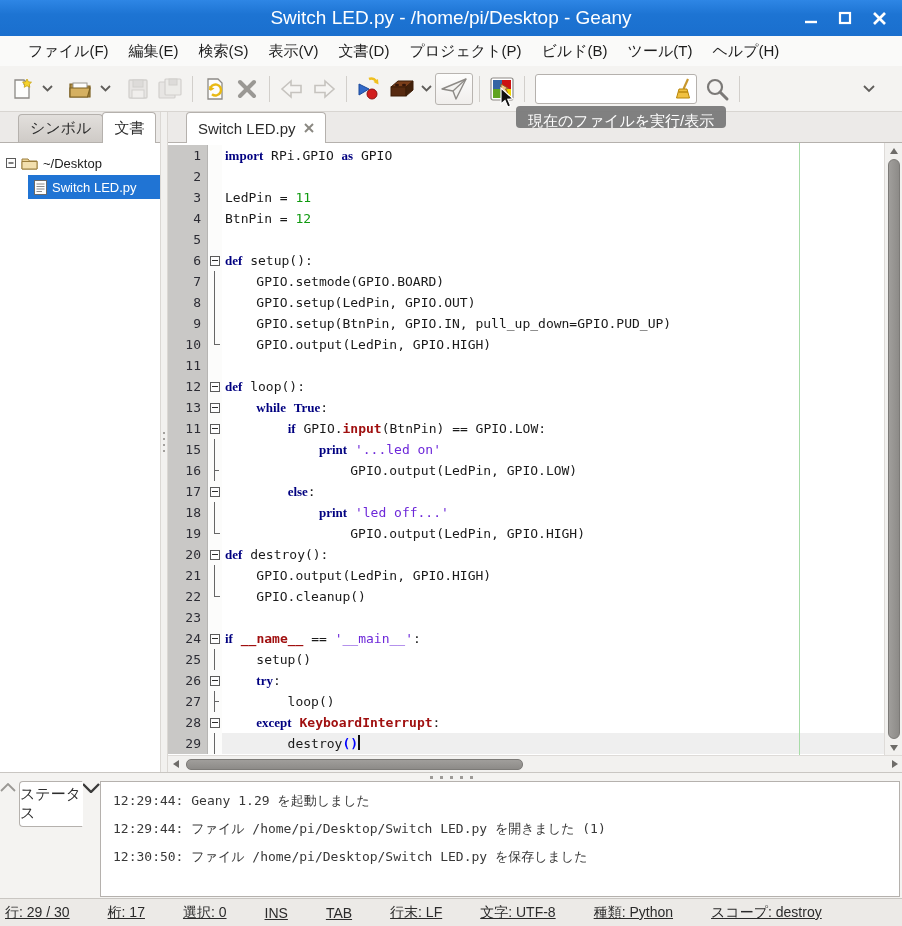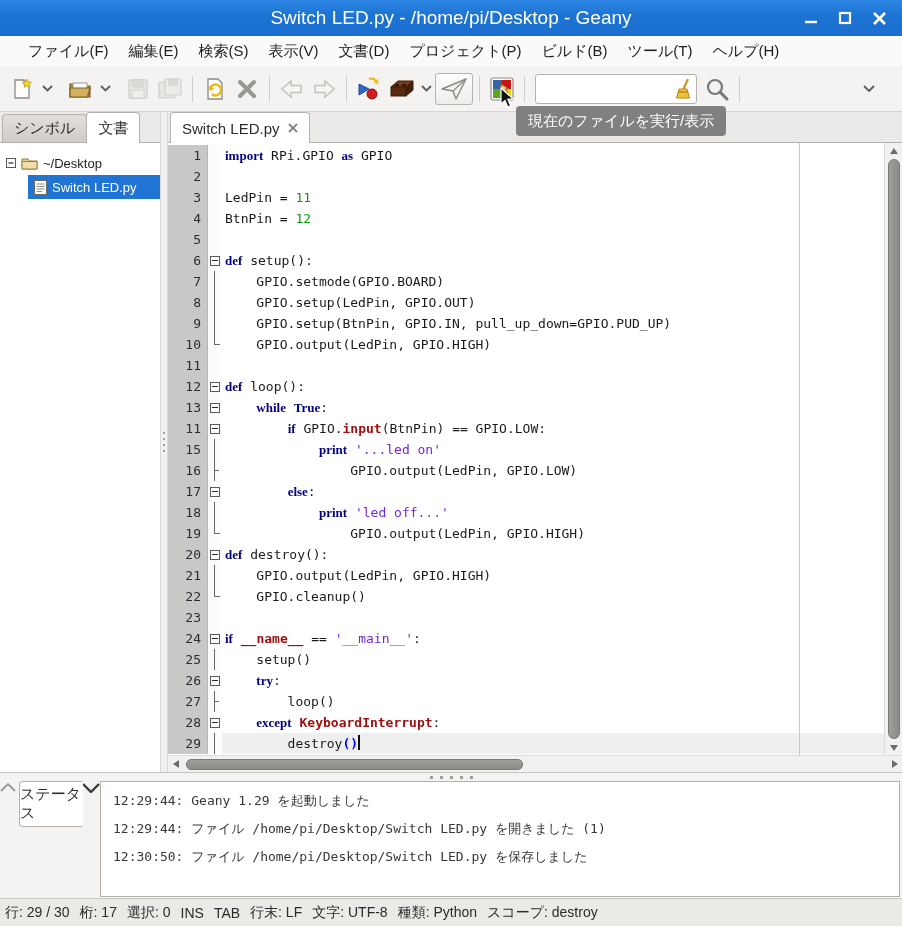--- a/index.html
+++ b/index.html
@@ -32,21 +32,21 @@
   .search-entry{width:160px;height:28px;border:1px solid #b5b1ad;border-radius:3px;background:#fff;
     display:flex;align-items:center;margin:0 4px;flex:none;position:relative;}
   .search-entry input{border:none;outline:none;flex:1;min-width:0;height:22px;font-size:13px;
     font-family:"Liberation Sans",sans-serif;background:transparent;padding-left:6px;}
   .search-entry .broom{flex:none;margin-right:3px;}
 
   
   .main{position:absolute;top:112px;left:0;right:0;height:660px;display:flex;}
   .sidebar{width:160px;flex:none;display:flex;flex-direction:column;background:#fff;}
   .tabbar{height:30px;background:#eceae8;border-bottom:1px solid #b5b1ad;
-    display:flex;align-items:flex-end;padding-left:2px;flex:none;}
+    display:flex;align-items:flex-end;padding-left:18px;flex:none;}
   .tab{height:27px;display:flex;align-items:center;gap:8px;padding:0 11px;font-size:15px;color:#2d2d2d;
     border:1px solid #b5b1ad;border-bottom:none;border-radius:4px 4px 0 0;
     background:linear-gradient(#e2dfdc,#cfcbc7);margin-right:-1px;position:relative;}
   .tab.active{background:#fff;height:30px;margin-bottom:-1px;z-index:2;}
   .tree{flex:1;padding-top:8px;overflow:hidden;}
   .tree-row{height:24px;display:flex;align-items:center;gap:5px;font-size:13px;color:#1c1c1c;padding-left:6px;}
   .tree-row.selected{background:#2074d4;color:#fff;margin-left:28px;padding-left:6px;}
 
   .vsplit{width:6px;flex:none;background:#f2f1ef;border-left:1px solid #dbd8d4;border-right:1px solid #dbd8d4;
     display:flex;flex-direction:column;align-items:center;justify-content:center;gap:4px;}
@@ -108,26 +108,26 @@
   .msg-tab{height:44px;display:flex;align-items:center;justify-content:center;font-size:15px;color:#2d2d2d;
     border:1px solid #b5b1ad;border-radius:4px 0 0 4px;background:linear-gradient(#e8e6e3,#d0cdc8);
     margin-left:3px;position:relative;}
   .msg-tab.active{background:#fff;border-right:1px solid #fff;margin-right:-1px;z-index:2;}
   .msg-body{flex:1;background:#fff;border:1px solid #b5b1ad;margin:1px 2px 1px 0;padding-top:5px;
     font-family:"DejaVu Sans Mono","Liberation Mono",monospace;font-size:13px;color:#383838;overflow:hidden;}
   .msg-row{line-height:28px;padding-left:12px;white-space:pre;}
 
   
   .statusbar{position:absolute;top:898px;left:0;right:0;height:28px;background:#eceae7;
-    border-top:1px solid #c9c6c2;display:flex;align-items:center;gap:10px;padding-left:5px;
-    font-size:14px;color:#2b2b2b;}
+    border-top:1px solid #c9c6c2;display:flex;align-items:center;gap:38px;padding-left:5px;
+    font-size:14px;color:#2b2b2b;text-decoration:underline;}
   .sb-item{white-space:pre;}
 
   
-  .tooltip{position:absolute;left:516px;top:106px;height:30px;line-height:30px;padding:0 12px;
+  .tooltip{position:absolute;left:516px;top:106px;height:22px;line-height:30px;padding:0 12px;
     background:rgba(122,122,122,0.95);color:#fff;font-size:15px;border-radius:4px;z-index:50;white-space:nowrap;}
   .cursor{position:absolute;left:500px;top:87px;z-index:60;pointer-events:none;}
 </style>
 </head>
 <body>
 
 <div class="window">
 
   <div class="titlebar">
     <div class="title">Switch LED.py - /home/pi/Desktop - Geany</div>

